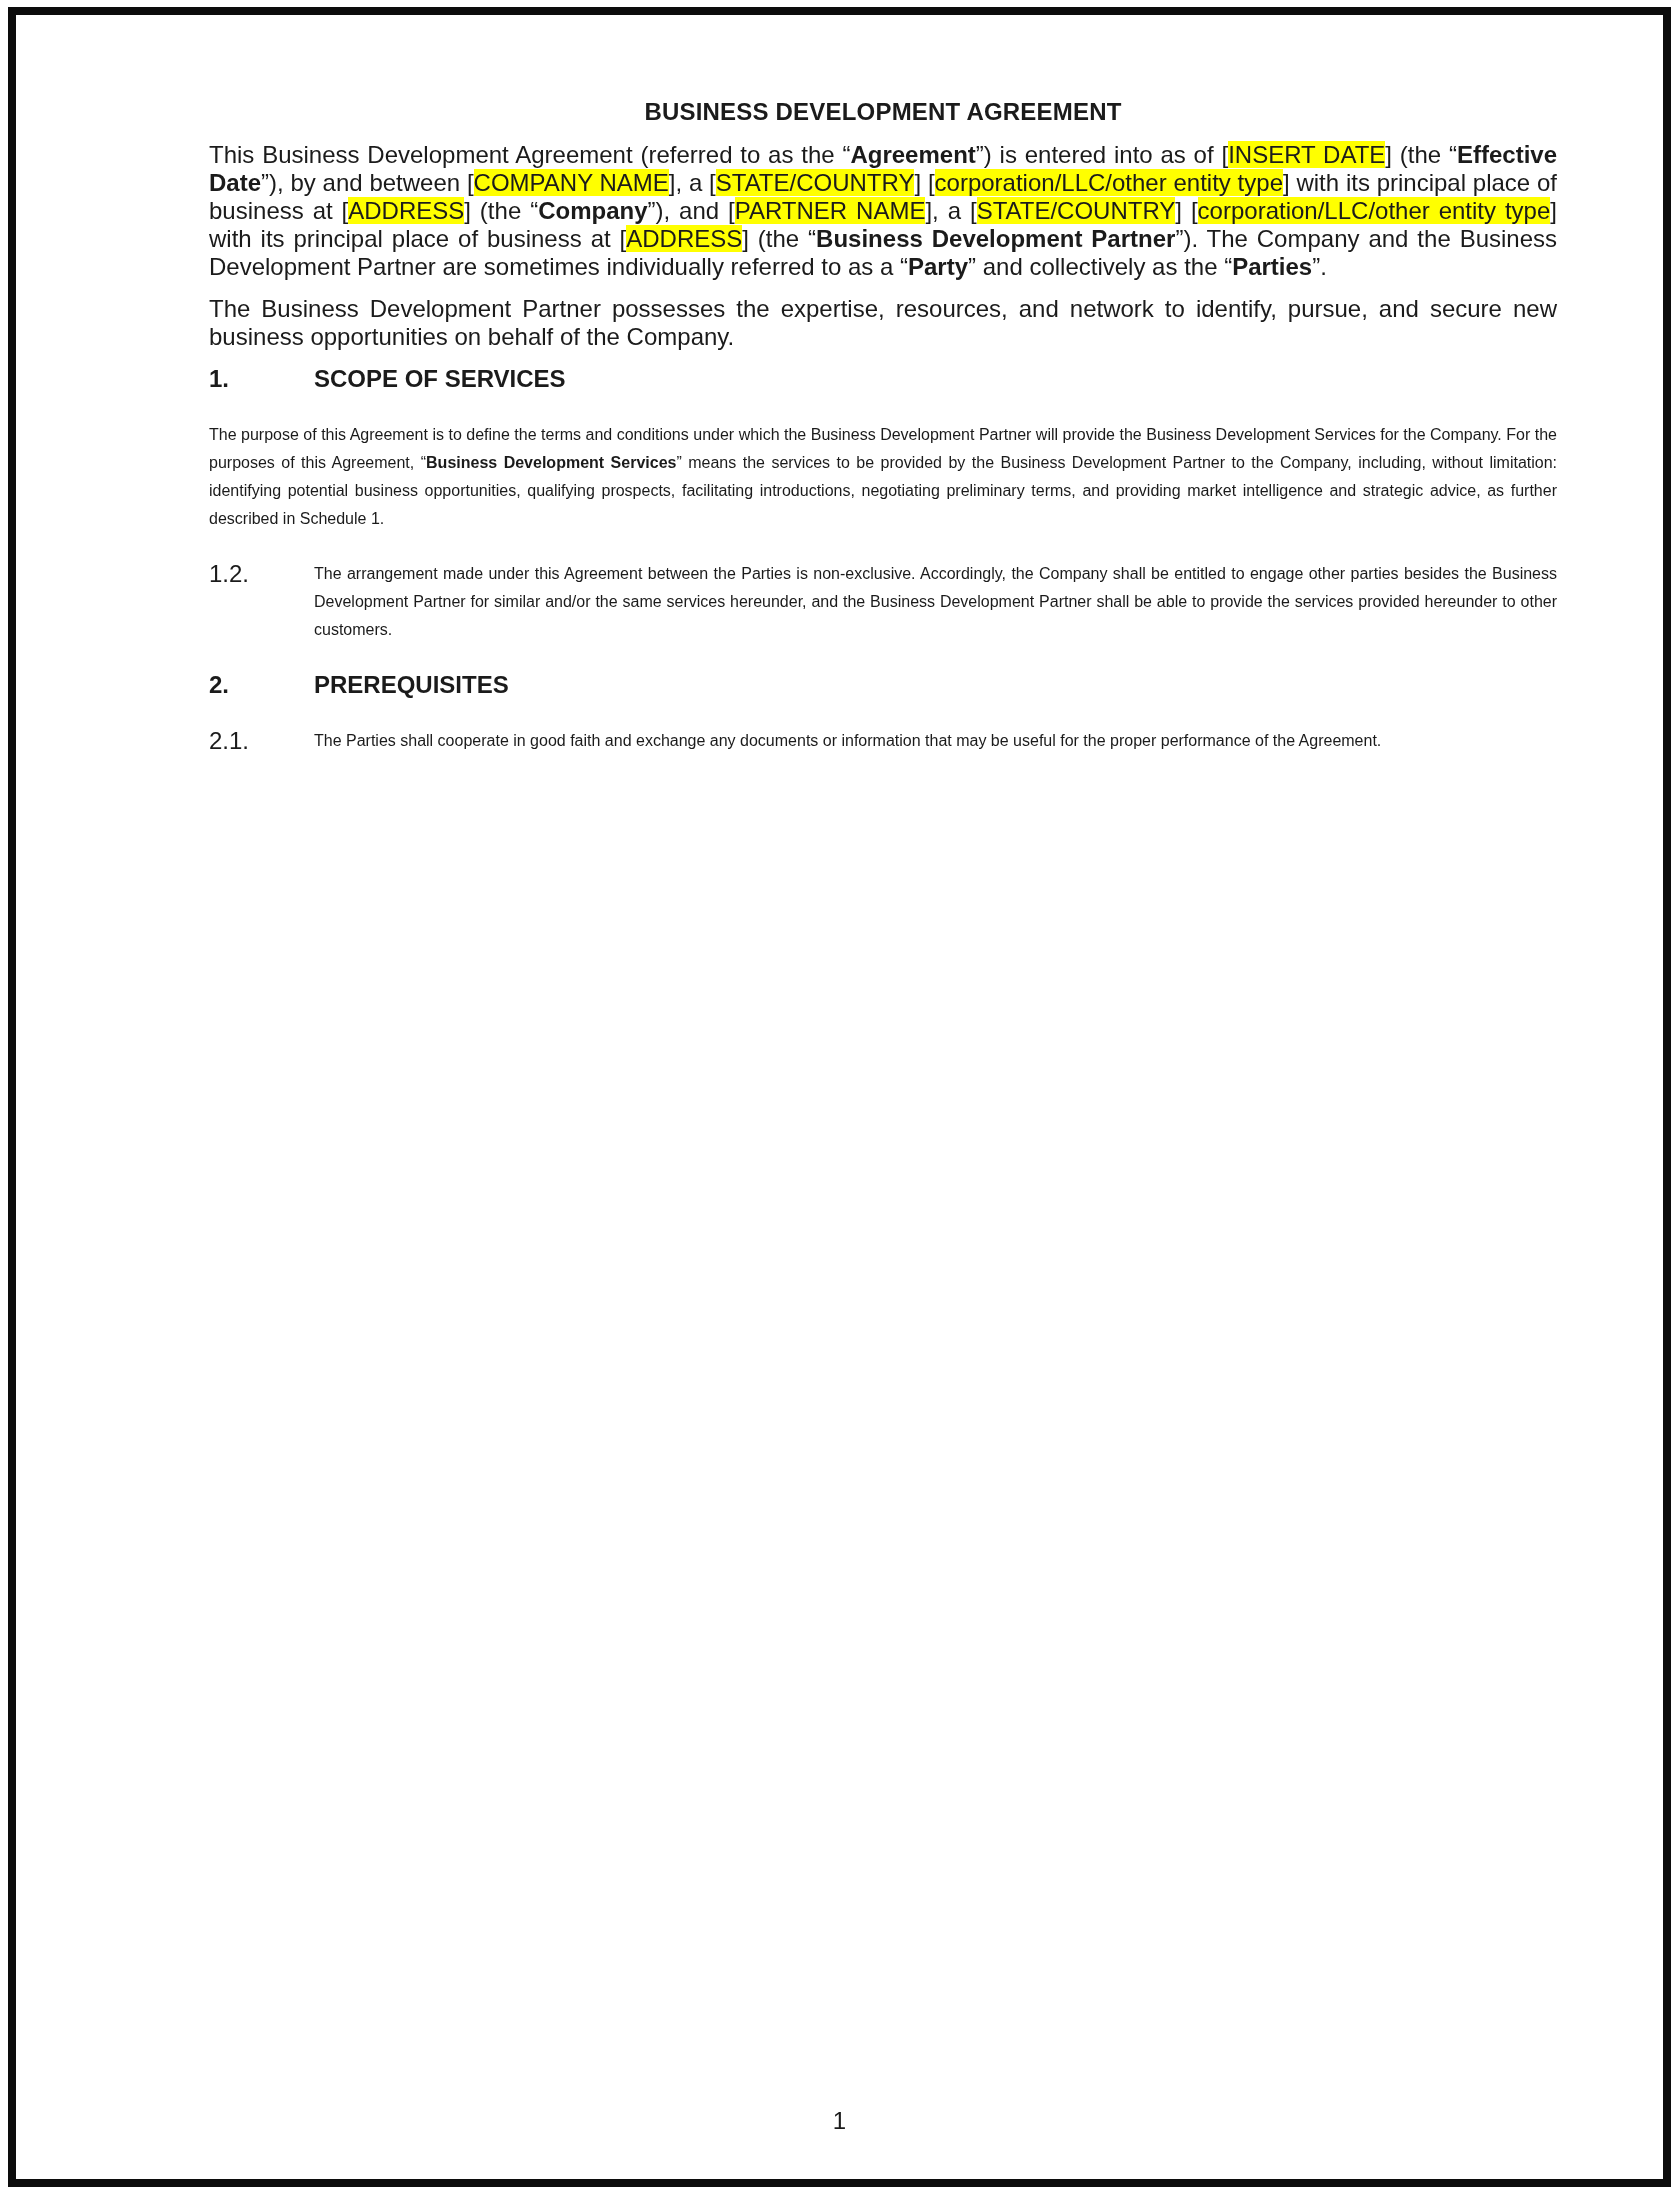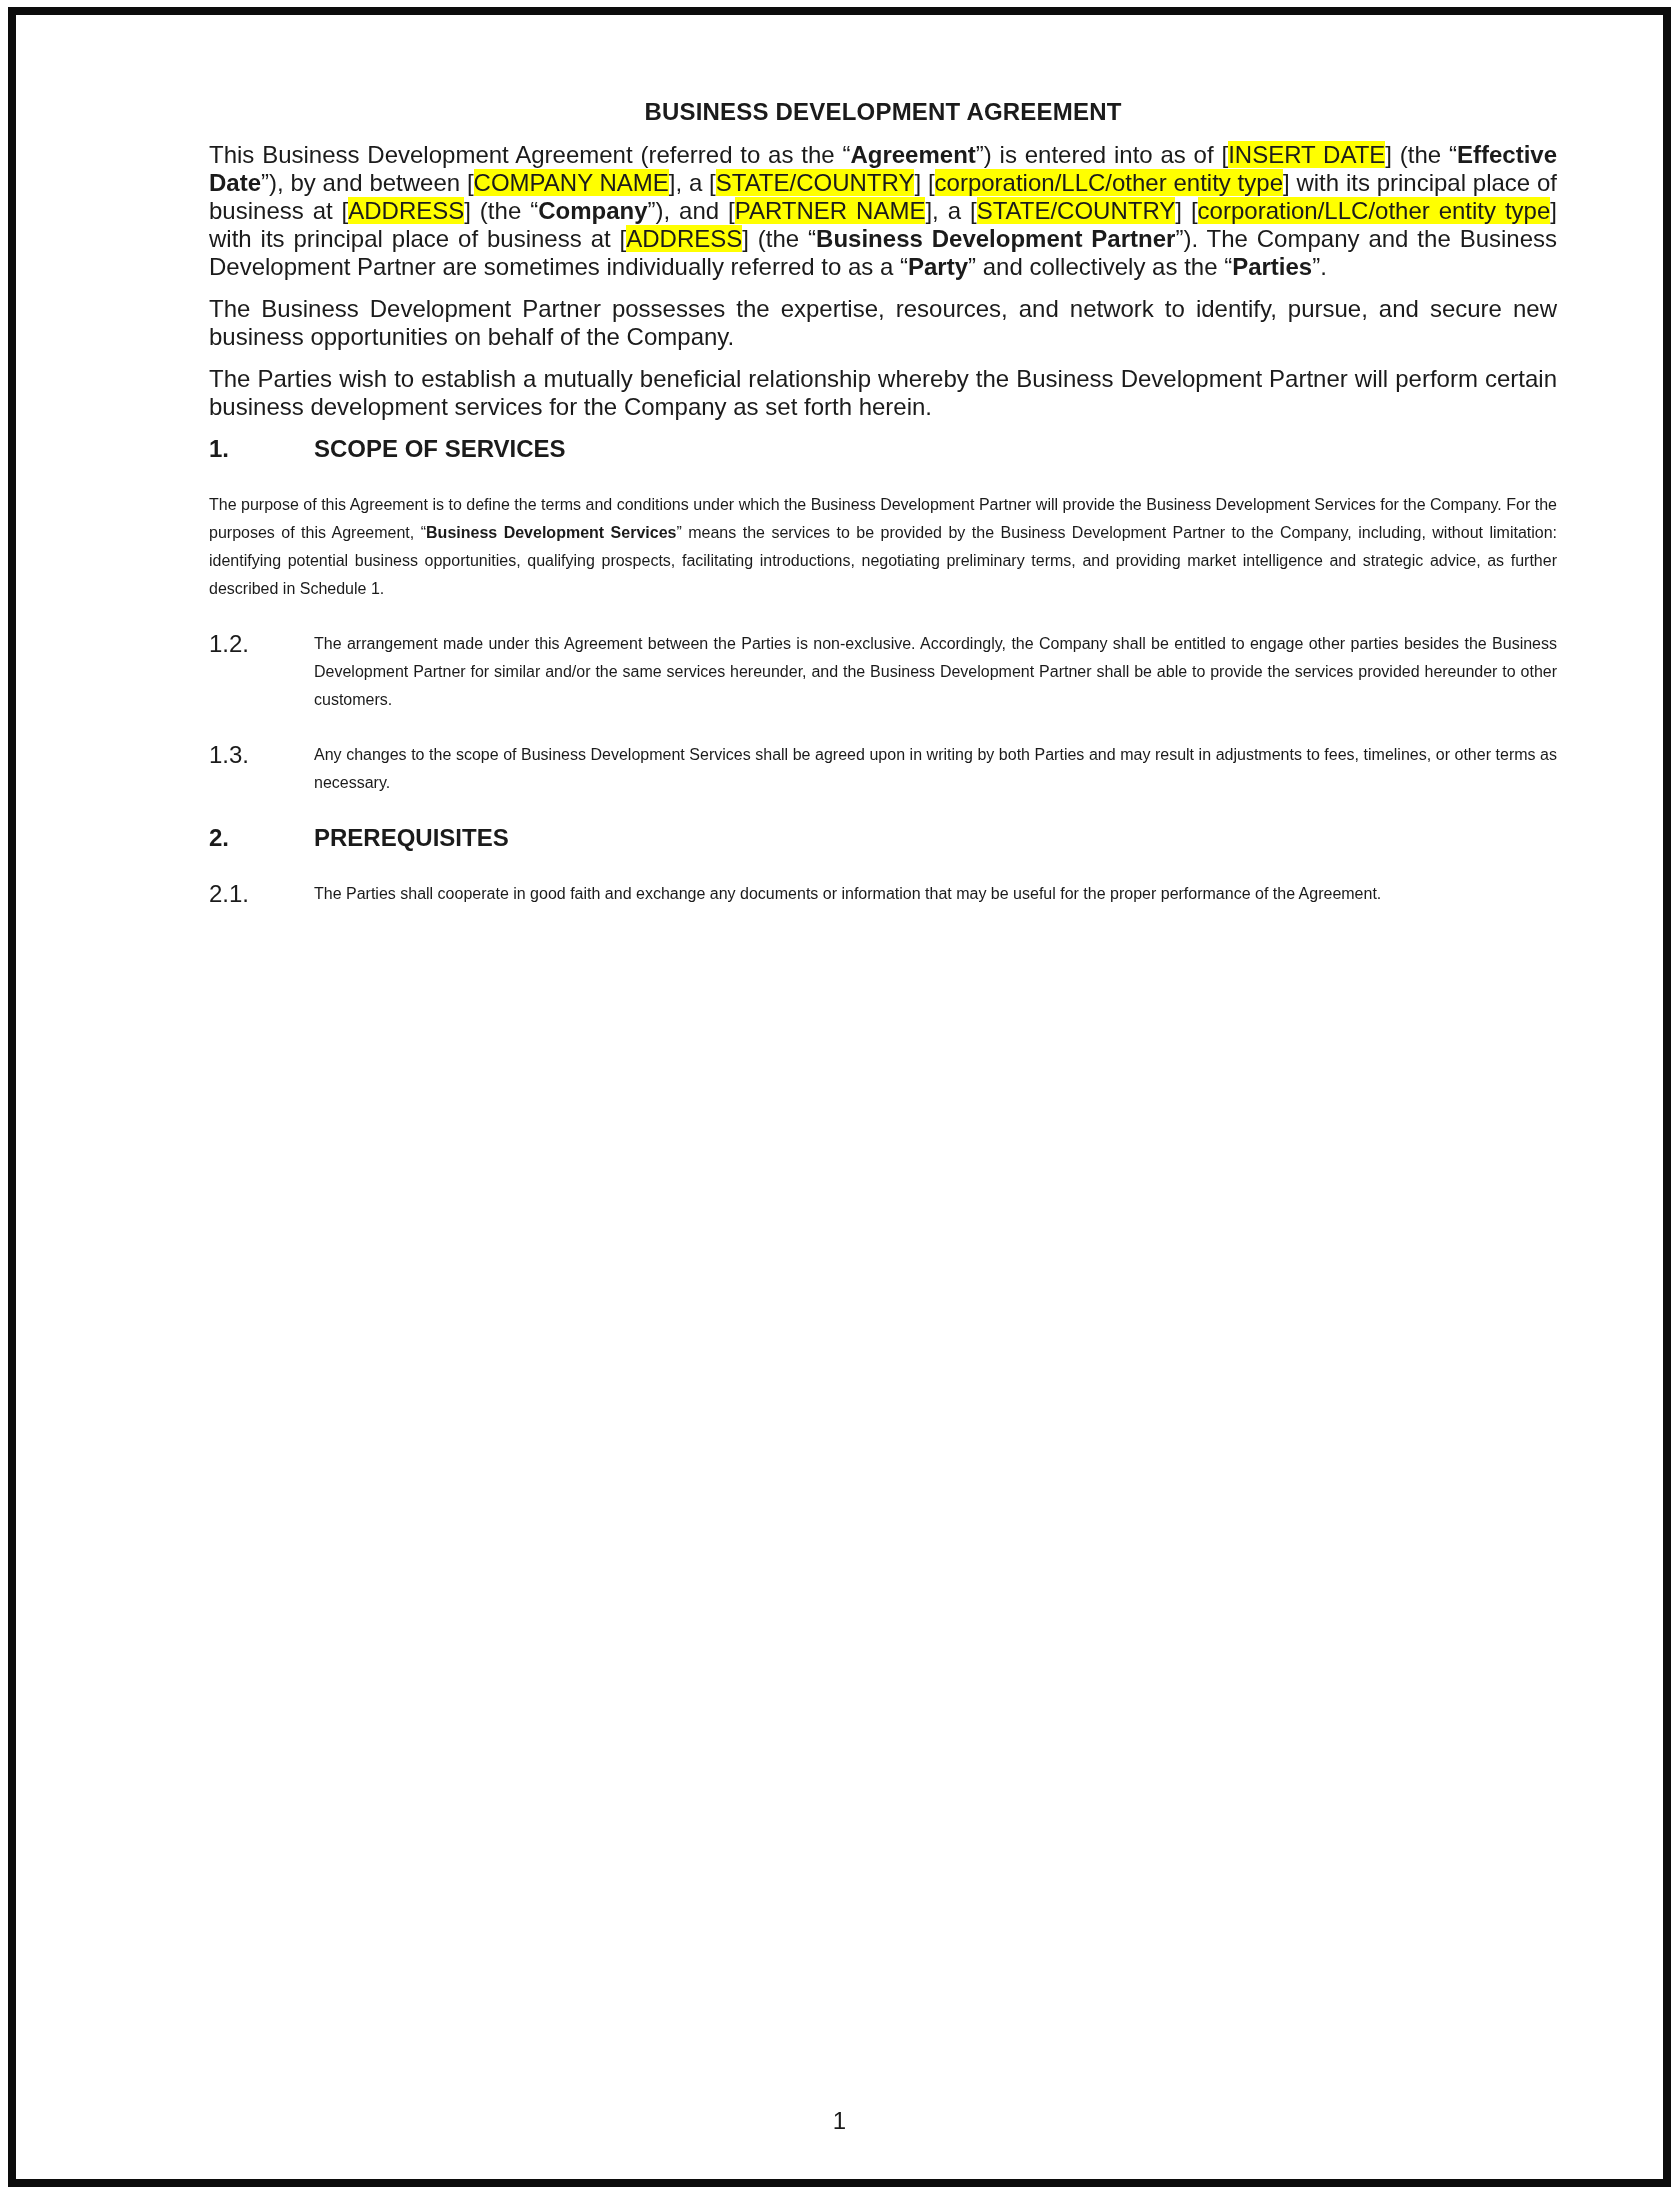--- a/index.html
+++ b/index.html
@@ -87,37 +87,32 @@
 </head>
 <body>
 
 <div class="frame"></div>
 
 <main class="content">
   <h1 class="doc-title">BUSINESS DEVELOPMENT AGREEMENT</h1>
   <section class="intro">
       <p class="para"><span>This Business Development Agreement (referred to as the “</span><span class="b">Agreement</span><span>”) is entered into as of [</span><span class="hl">INSERT DATE</span><span>] (the “</span><span class="b">Effective Date</span><span>”), by and between [</span><span class="hl">COMPANY NAME</span><span>], a [</span><span class="hl">STATE/COUNTRY</span><span>] [</span><span class="hl">corporation/LLC/other entity type</span><span>] with its principal place of business at [</span><span class="hl">ADDRESS</span><span>] (the “</span><span class="b">Company</span><span>”), and [</span><span class="hl">PARTNER NAME</span><span>], a [</span><span class="hl">STATE/COUNTRY</span><span>] [</span><span class="hl">corporation/LLC/other entity type</span><span>] with its principal place of business at [</span><span class="hl">ADDRESS</span><span>] (the “</span><span class="b">Business Development Partner</span><span>”). The Company and the Business Development Partner are sometimes individually referred to as a “</span><span class="b">Party</span><span>” and collectively as the “</span><span class="b">Parties</span><span>”.</span></p>
       <p class="para"><span>The Business Development Partner possesses the expertise, resources, and network to identify, pursue, and secure new business opportunities on behalf of the Company.</span></p>
-      <p class="para"><span>The Parties wish to establish a mutually beneficial relationship whereby the Business Development Partner will perform certain business development services for the Company as set forth herein.</span></p>
     </section>
   <section class="sections">
       <div class="section-heading">
         <span class="num">1.</span>
         <span class="heading-text">SCOPE OF SERVICES</span>
       </div>
       <div class="clause">
         <div class="clause-body"><span>The purpose of this Agreement is to define the terms and conditions under which the Business Development Partner will provide the Business Development Services for the Company. For the purposes of this Agreement, “</span><span class="b">Business Development Services</span><span>” means the services to be provided by the Business Development Partner to the Company, including, without limitation: identifying potential business opportunities, qualifying prospects, facilitating introductions, negotiating preliminary terms, and providing market intelligence and strategic advice, as further described in Schedule 1.</span></div>
       </div>
       <div class="clause">
         <span class="num">1.2.</span>
         <div class="clause-body"><span>The arrangement made under this Agreement between the Parties is non-exclusive. Accordingly, the Company shall be entitled to engage other parties besides the Business Development Partner for similar and/or the same services hereunder, and the Business Development Partner shall be able to provide the services provided hereunder to other customers.</span></div>
-      </div>
-      <div class="clause">
-        <span class="num">1.3.</span>
-        <div class="clause-body"><span>Any changes to the scope of Business Development Services shall be agreed upon in writing by both Parties and may result in adjustments to fees, timelines, or other terms as necessary.</span></div>
       </div>
       <div class="section-heading">
         <span class="num">2.</span>
         <span class="heading-text">PREREQUISITES</span>
       </div>
       <div class="clause">
         <span class="num">2.1.</span>
         <div class="clause-body"><span>The Parties shall cooperate in good faith and exchange any documents or information that may be useful for the proper performance of the Agreement.</span></div>
       </div>
     </section>

